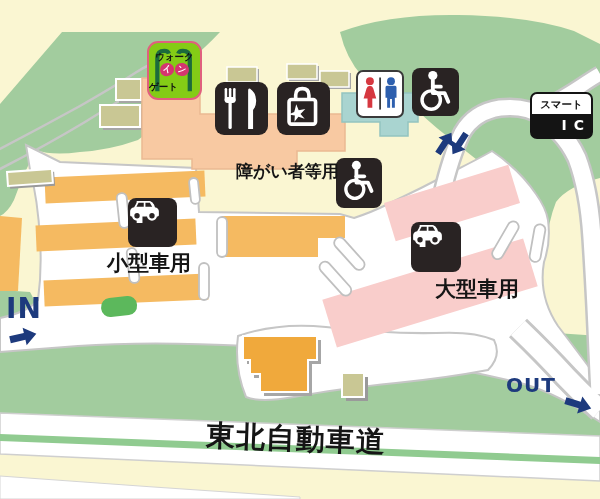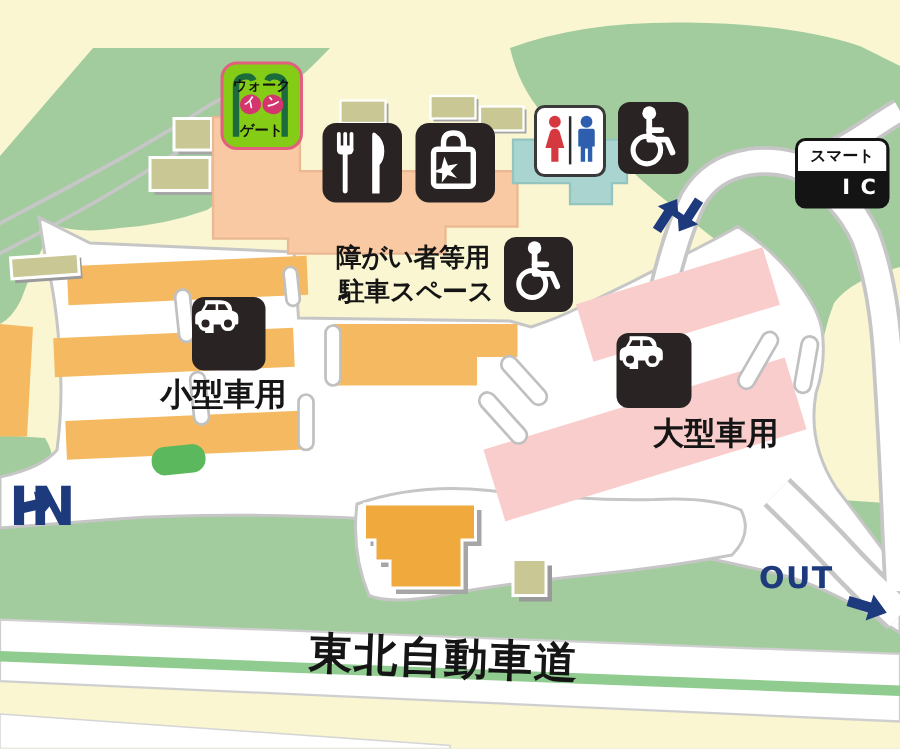--- a/index.html
+++ b/index.html
@@ -10,21 +10,21 @@
   .tile svg{position:absolute;inset:0;}
   .wc-tile{border-radius:8px;}
   .p-letter{position:absolute;left:6px;top:-3px;color:#fff;font-size:30px;font-weight:900;}
   .p-car{position:absolute;right:2px;bottom:2px;}
   .jp-label{color:#151515;font-weight:900;white-space:nowrap;}
   .navy-label{color:#1d3a7d;font-weight:900;white-space:nowrap;letter-spacing:1px;}
   .restroom{position:absolute;background:#fff;border:2px solid #3a3a3a;border-radius:7px;box-sizing:border-box;}
   
   .gate-sign{position:absolute;left:147px;top:41px;width:55px;height:59px;background:#84cc16;border:2.5px solid #e0607e;border-radius:11px;box-sizing:border-box;}
   .gate-sign .t1{position:absolute;top:8px;left:0;right:0;text-align:center;font-size:9.5px;font-weight:900;color:#111;}
-  .gate-sign .t3{position:absolute;top:38px;left:0;right:0;text-align:center;font-size:9.5px;font-weight:900;color:#111;}
+  .gate-sign .t3{position:absolute;top:38px;left:0;right:0;text-align:left;font-size:9.5px;font-weight:900;color:#111;}
   .feet{position:absolute;top:20px;left:0;right:0;display:flex;justify-content:center;gap:1px;}
   .foot{display:inline-block;width:14px;height:13px;background:#d5356f;border-radius:50% 50% 46% 46%;color:#fff;font-size:8.5px;font-weight:900;text-align:center;line-height:13px;}
   .foot.l{transform:rotate(-12deg);} .foot.r{transform:rotate(10deg);}
   
   .ic-sign{position:absolute;left:530px;top:92px;width:63px;height:47px;border:2.5px solid #141414;border-radius:7px;overflow:hidden;background:#141414;box-sizing:border-box;}
   .ic-sign .top{position:absolute;top:0;left:0;right:0;height:20px;background:#fff;color:#111;font-size:10.5px;font-weight:900;text-align:center;line-height:20px;letter-spacing:0;}
   .ic-sign .bot{position:absolute;bottom:0;left:0;right:0;height:22px;color:#fff;font-size:14px;font-weight:900;text-align:right;line-height:21px;letter-spacing:7px;text-indent:7px;}
 </style>
 </head>
 <body>
@@ -226,21 +226,20 @@
       <span class="foot r">ン</span>
     </div>
     <div class="t3">ゲート</div>
   </div>
 
   <div class="ic-sign">
     <div class="top">スマート</div>
     <div class="bot">IC</div>
   </div>
 
-  <div class="abs jp-label" style="left:224px;top:160px;font-size:17px;">障がい者等用</div>
-  <div class="abs jp-label" style="left:226px;top:183px;font-size:17px;">駐車スペース</div>
+  <div class="abs jp-label" style="left:236px;top:160px;font-size:17px;">障がい者等用</div>
   <div class="abs jp-label" style="left:107px;top:249px;font-size:21px;">小型車用</div>
   <div class="abs jp-label" style="left:390px;top:275px;font-size:21px;margin-left:45px;">大型車用</div>
-  <div class="abs navy-label" style="left:6px;top:292px;font-size:36px;margin-top:26px;">IN</div>
+  <div class="abs navy-label" style="left:6px;top:292px;font-size:28px;">IN</div>
   <div class="abs navy-label" style="left:506px;top:373px;font-size:20px;">OUT</div>
   <div class="abs jp-label" style="left:206px;top:416px;font-size:29px;letter-spacing:1px;transform:rotate(2.2deg);transform-origin:left center;">東北自動車道</div>
 
 </div>
 
 </body></html>

